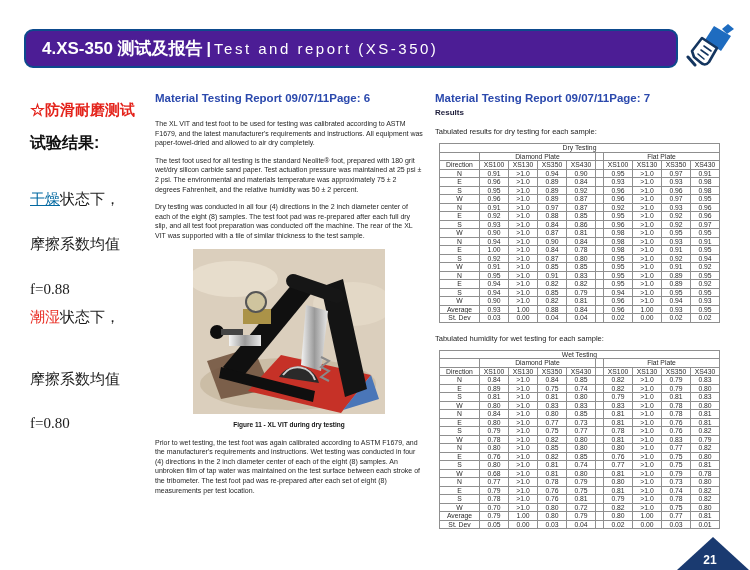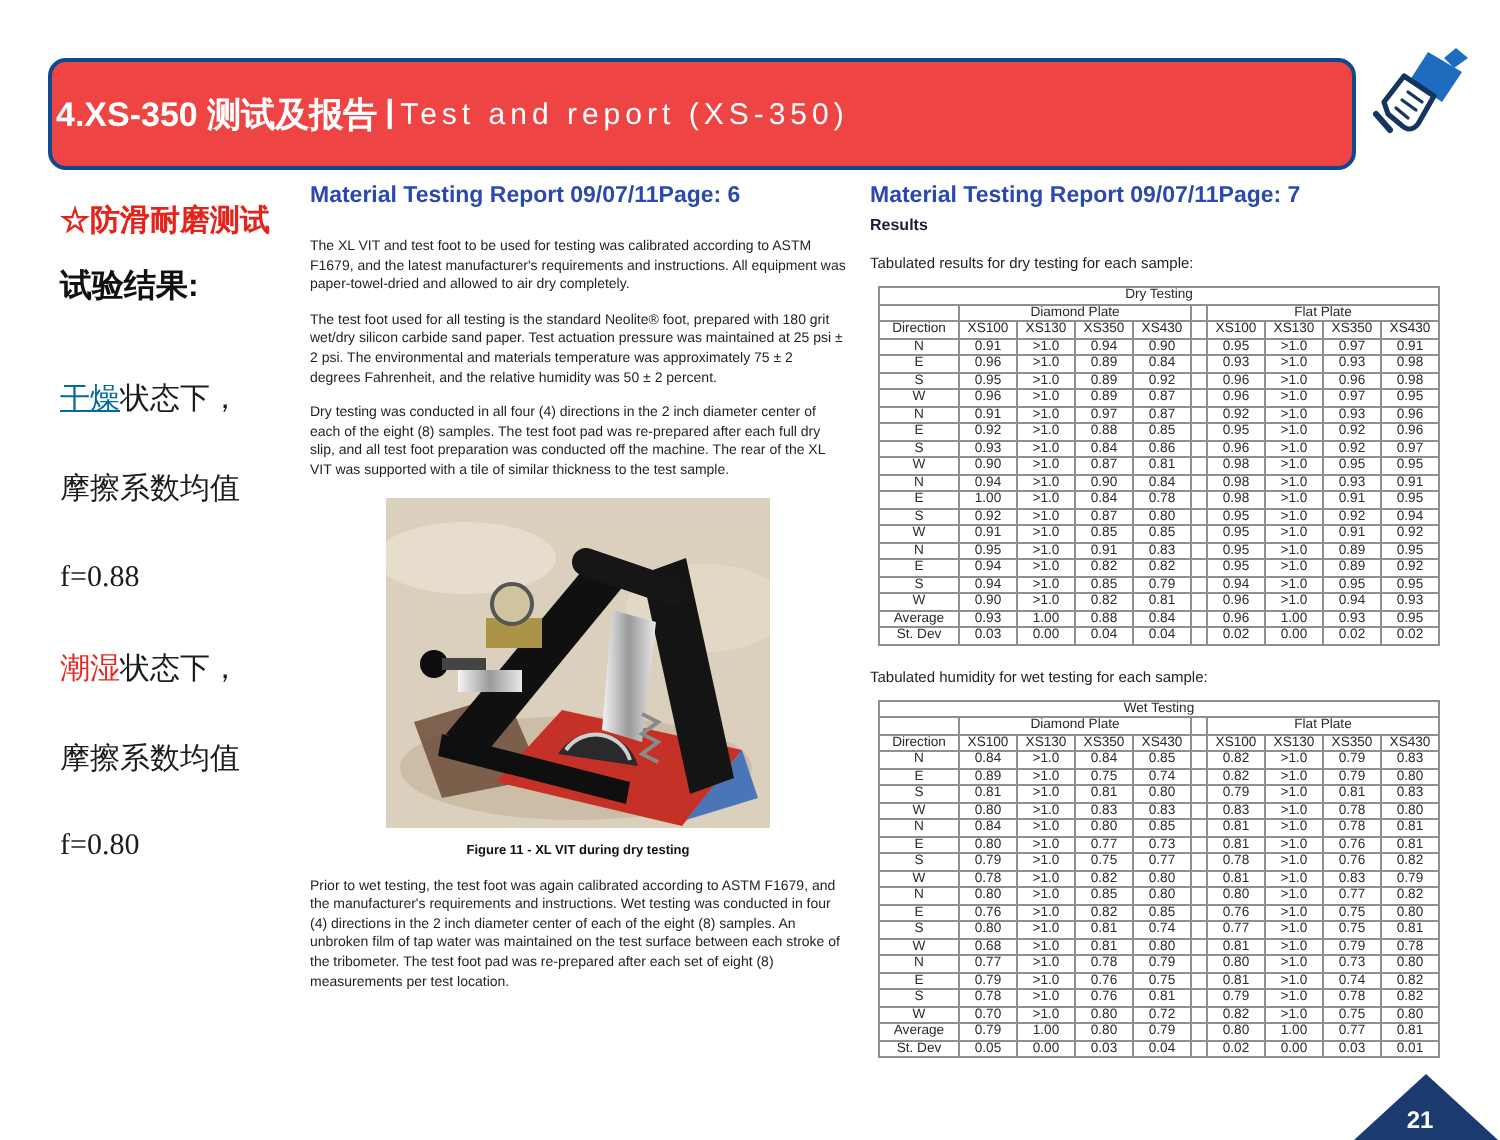--- a/index.html
+++ b/index.html
@@ -1,34 +1,34 @@
 <!DOCTYPE html>
 <html><head>
 <meta charset="utf-8">
 <style>
   html,body{margin:0;padding:0;background:#fff;}
   #page{position:relative;width:750px;height:570px;background:#ffffff;overflow:hidden;
         font-family:"Liberation Sans",sans-serif;}
 
   
-  .header-bar{position:absolute;left:24px;top:29px;width:654px;height:56px;
-    background:#ef4444;border:2px solid #0d4a8d;border-radius:9px;box-sizing:border-box;
-    display:flex;align-items:center;padding-left:2px;color:#fff;white-space:nowrap;}
+  .header-bar{position:absolute;left:24px;top:29px;width:654px;height:39px;
+    background:#4c1d95;border:2px solid #0d4a8d;border-radius:9px;box-sizing:border-box;
+    display:flex;align-items:center;padding-left:16px;color:#fff;white-space:nowrap;}
   .title-cn{font-weight:bold;font-size:17px;}
   .title-sep{font-size:16px;margin:0 3px 0 4px;font-weight:bold;}
   .title-en{font-size:15px;letter-spacing:2.5px;}
   .handshake{position:absolute;left:686px;top:23px;width:50px;height:48px;}
 
   
   .sb{position:absolute;left:30px;width:130px;white-space:nowrap;}
   .sb1{top:101px;color:#e4231b;font-weight:bold;font-size:15px;}
   .sb2{top:133px;color:#111;font-weight:bold;font-size:16px;}
   .sbl{font-size:15px;color:#1c1c1c;}
   .sb3{top:190px;} .sb4{top:235px;} .sb5{top:281px;}
-  .sb6{top:325px;} .sb7{top:370px;} .sb8{top:415px;}
+  .sb6{top:308px;} .sb7{top:370px;} .sb8{top:415px;}
   .red-dry{color:#0369a1;text-decoration:underline;} .red-wet{color:#e8281e;}
   .fval{font-family:"Liberation Serif",serif;}
 
   
   .mid-col{position:absolute;left:155px;top:92px;width:268px;}
   .right-col{position:absolute;left:435px;top:92px;width:312px;}
   .col-head{display:flex;justify-content:flex-start;align-items:baseline;}
   .mid-col .col-head{width:248px;}
   .right-col .col-head{width:265px;}
   .col-title,.page-label{font-size:11.5px;font-weight:bold;color:#2b49ad;}

